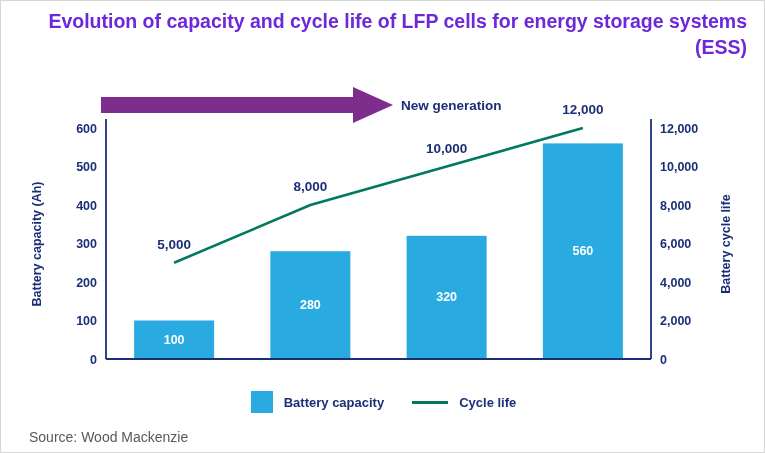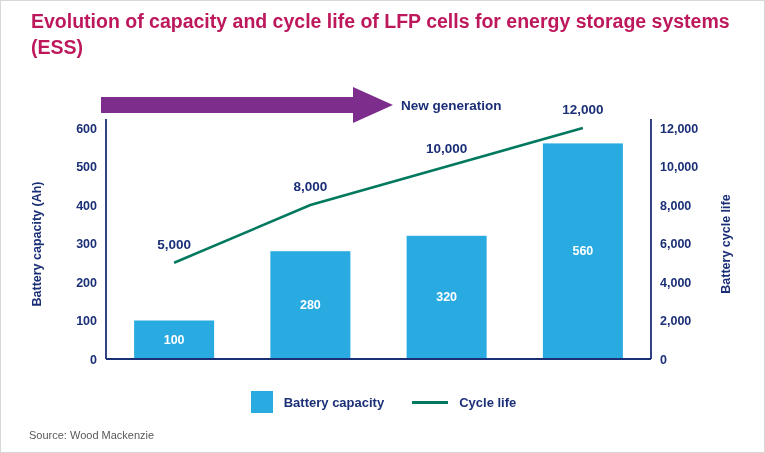--- a/index.html
+++ b/index.html
@@ -16,34 +16,34 @@
   .legend {
     position:absolute; left:0; top:386px; width:765px; height:30px;
     display:flex; align-items:center; justify-content:center; gap:28px;
   }
   .legend-item { display:flex; align-items:center; }
   .legend-line-swatch { width:36px; height:3px; background:#00795e; }
   .legend-bar-swatch { width:22px; height:22px; background:#29abe2; }
   .legend-label { margin-left:11px; font-size:13px; font-weight:600; color:#1b2f77; }
   .source {
     position:absolute; left:28px; top:428px;
-    font-size:11px; color:#595959;
+    font-size:14px; color:#595959;
   }
   .tick-label { font-size:12.5px; font-weight:700; fill:#1b2f77; }
   .axis-title { font-size:12.5px; font-weight:700; fill:#1b2f77; }
   .bar-value  { font-size:12.5px; font-weight:700; fill:#ffffff; }
   .line-value { font-size:13.5px; font-weight:700; fill:#1b2f77; }
   .arrow-label{ font-size:13.5px; font-weight:700; fill:#1b2f77; }
 </style>
 </head>
 <body>
 
 <div class="frame">
 
-  <div class="title" style="color: #be185d;">Evolution of capacity and cycle life of LFP cells for energy storage systems (ESS)</div>
+  <div class="title" style="color: #6d28d9; text-align: right;">Evolution of capacity and cycle life of LFP cells for energy storage systems (ESS)</div>
 
   <svg class="chart-svg" width="765" height="453" viewBox="0 0 765 453">
 
     <polygon points="100,96 352,96 352,86 392,104 352,122 352,112 100,112" fill="#7d2e8d"></polygon>
     <text class="arrow-label" x="400" y="109" text-anchor="start">New generation</text>
 
     <text class="axis-title" x="40" y="243" text-anchor="middle" transform="rotate(-90 40 243)">Battery capacity (Ah)</text>
     <text class="axis-title" x="729" y="243" text-anchor="middle" transform="rotate(-90 729 243)">Battery cycle life</text>
 
     <g id="g-bars">

